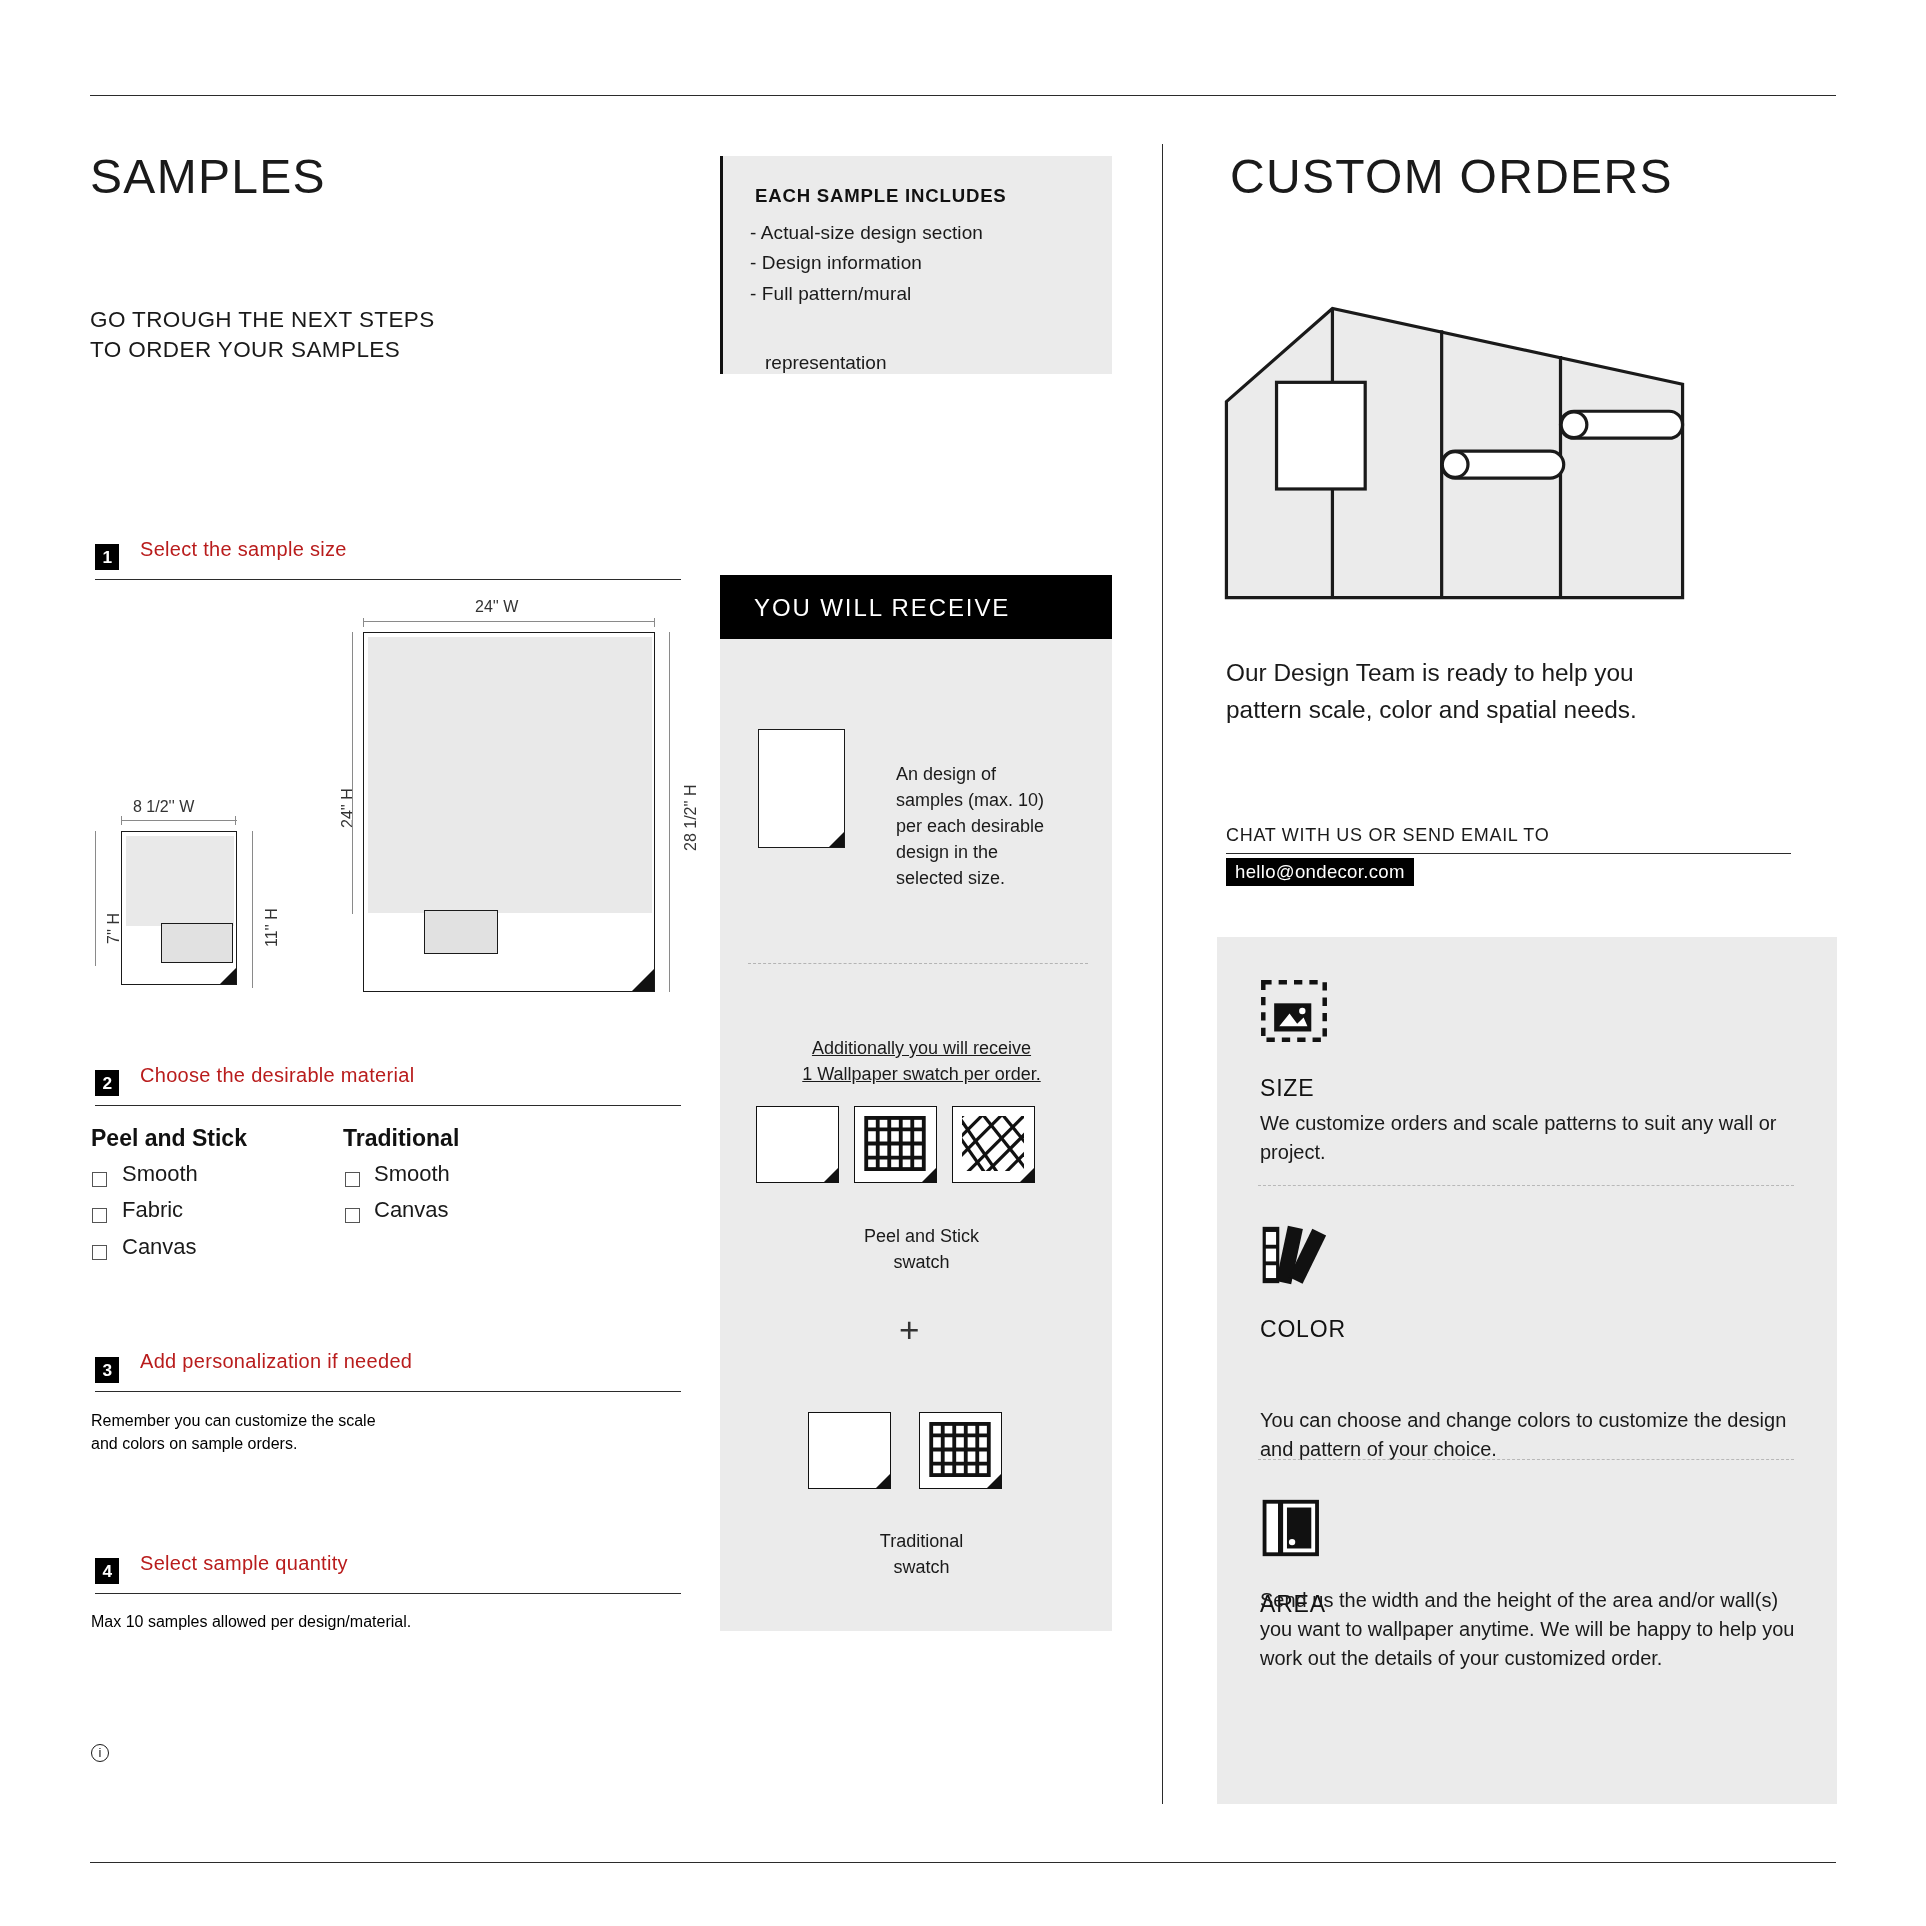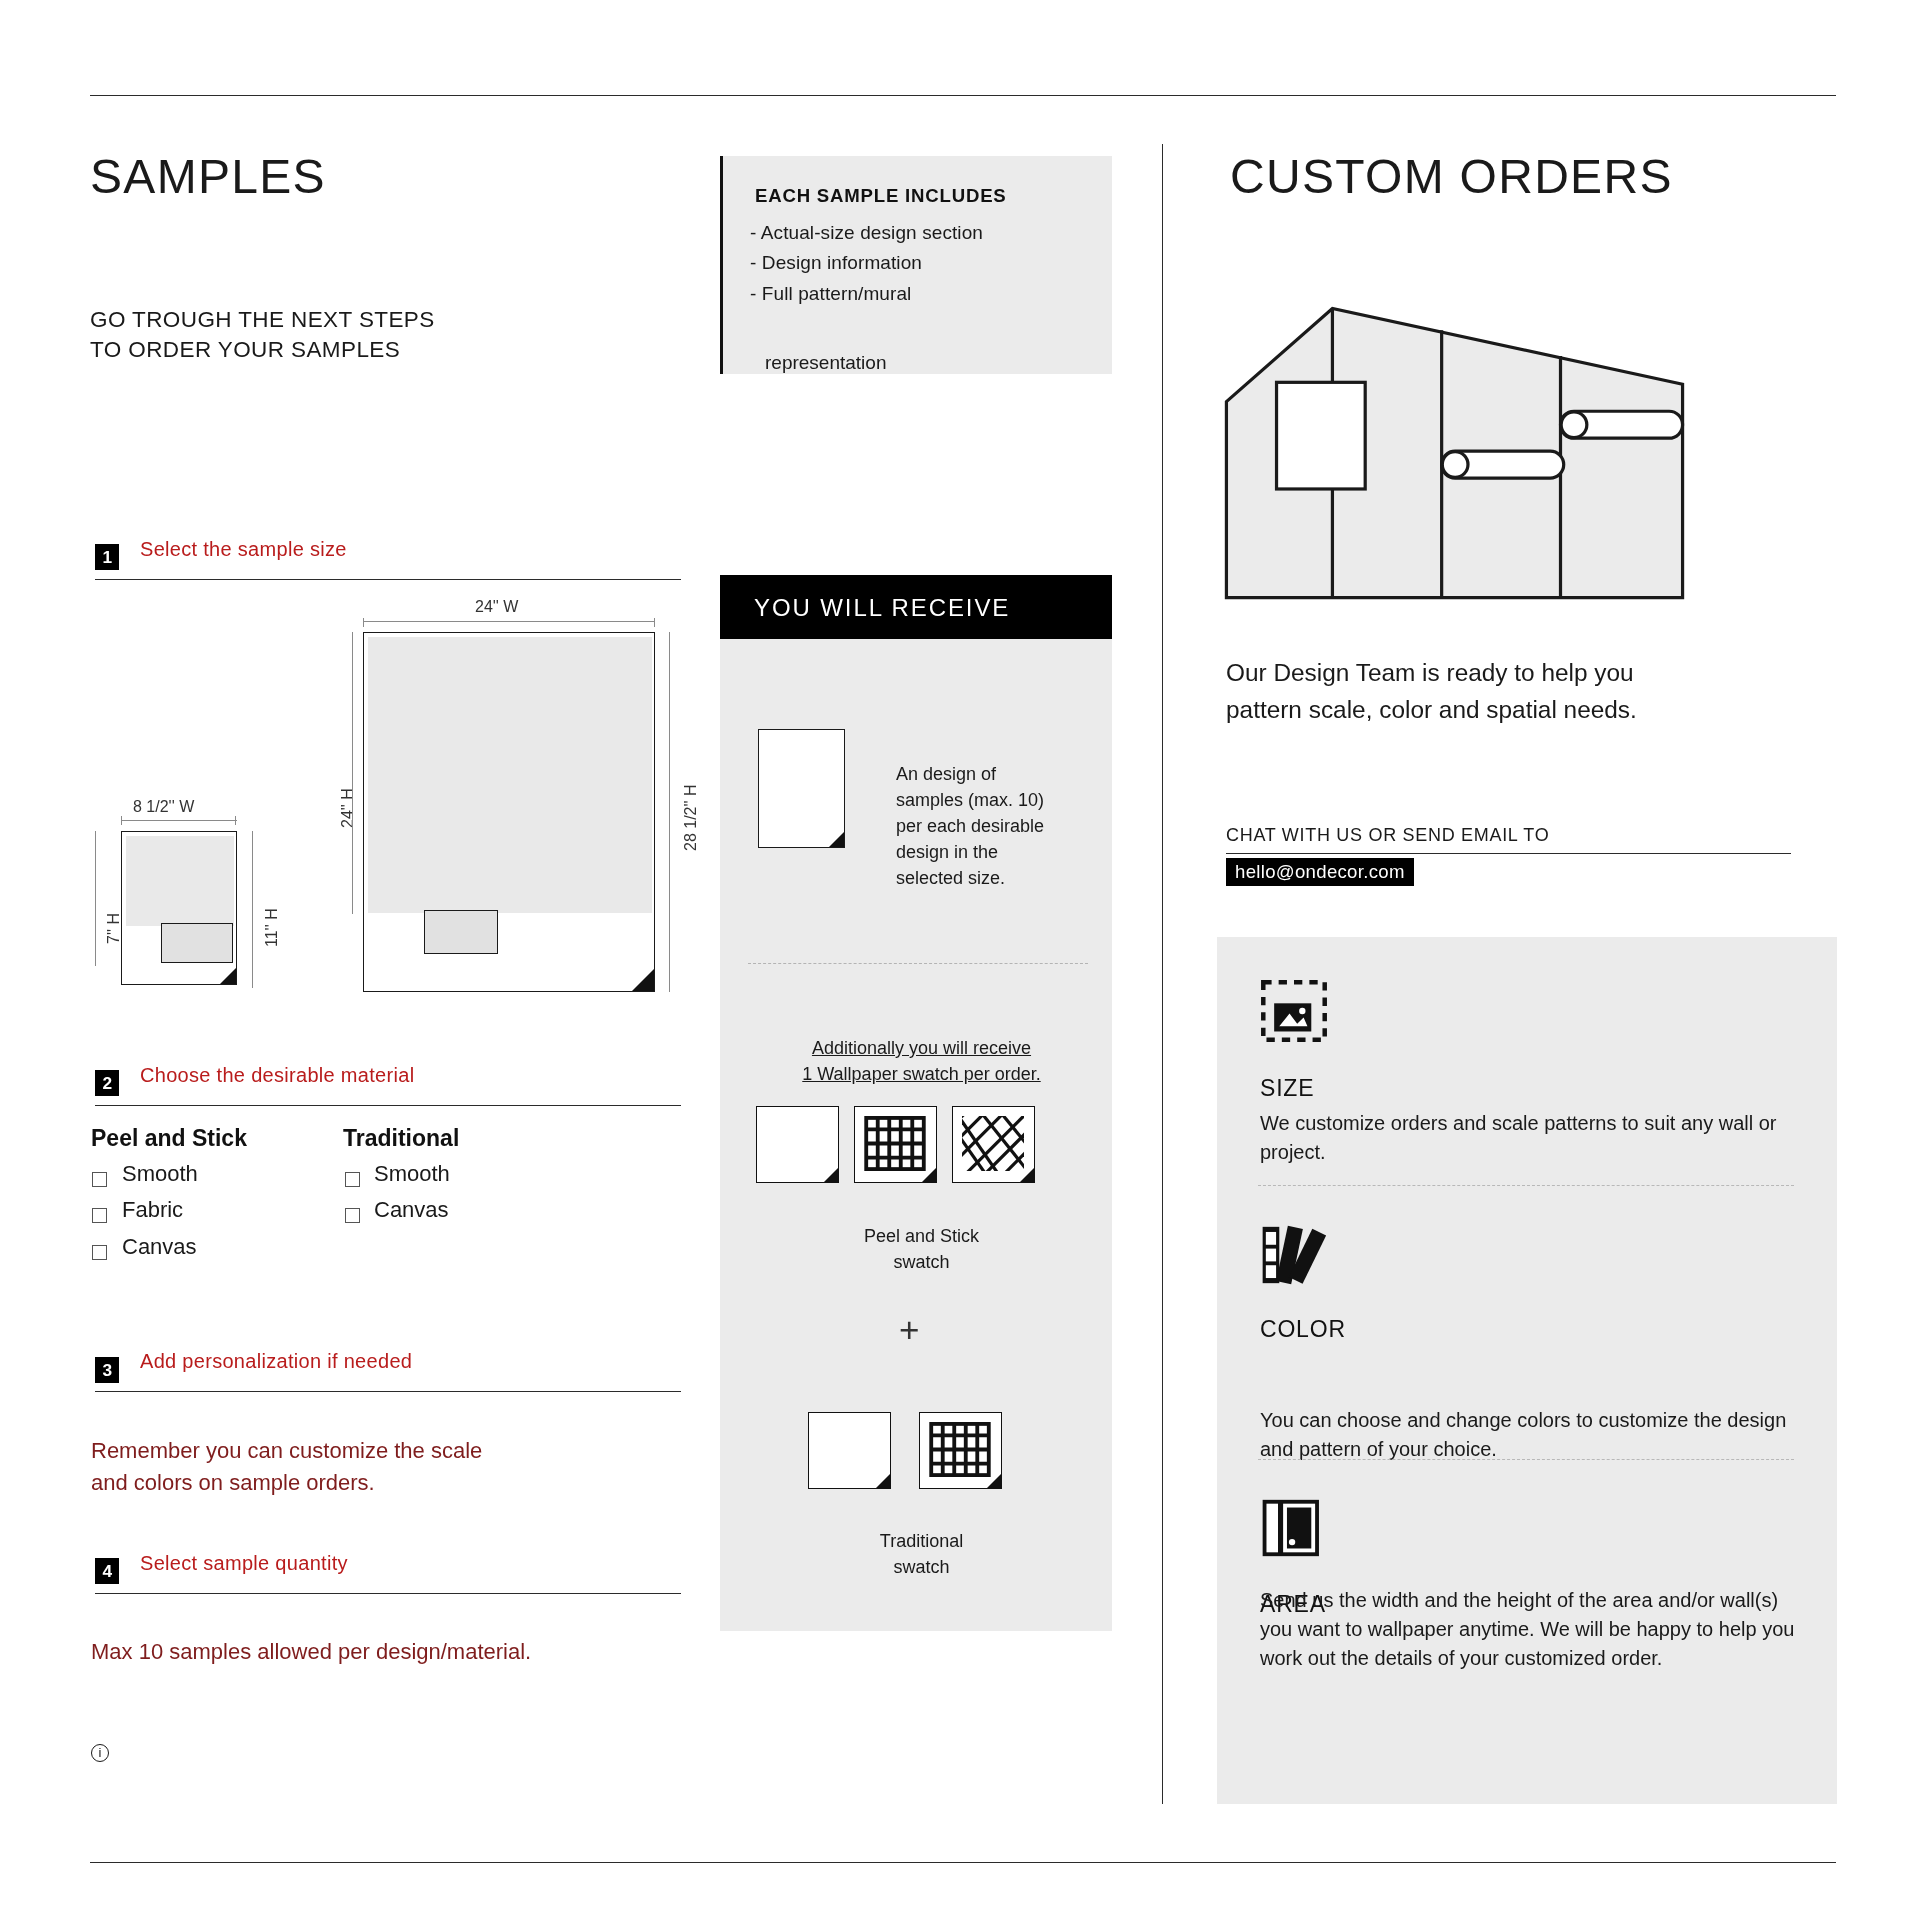--- a/index.html
+++ b/index.html
@@ -119,21 +119,21 @@
     position: absolute; font-size: 23px; font-weight: 700; color: #111;
   }
   .mat-item {
     position: absolute; font-size: 22px; color: #1a1a1a;
   }
   .checkbox {
     position: absolute; width: 14.8px; height: 14.8px; border: 1.3px solid #555;
   }
 
   .body-text {
-    position: absolute; font-size: 22px; line-height: 1.45; color: #7f1d1d; margin-top: 26px;
+    position: absolute; font-size: 16px; line-height: 1.45; color: #000000;
   }
 
   
   #footnote {
     position: absolute; left: 119px; top: 1742px; width: 758px;
     font-size: 17.3px; line-height: 1.45; letter-spacing: 0.4px; color: #1a1a1a;
   }
   #footnote-icon {
     position: absolute; left: 91px; top: 1744px;
     width: 18px; height: 18px; border: 1.3px solid #1a1a1a; border-radius: 50%;

